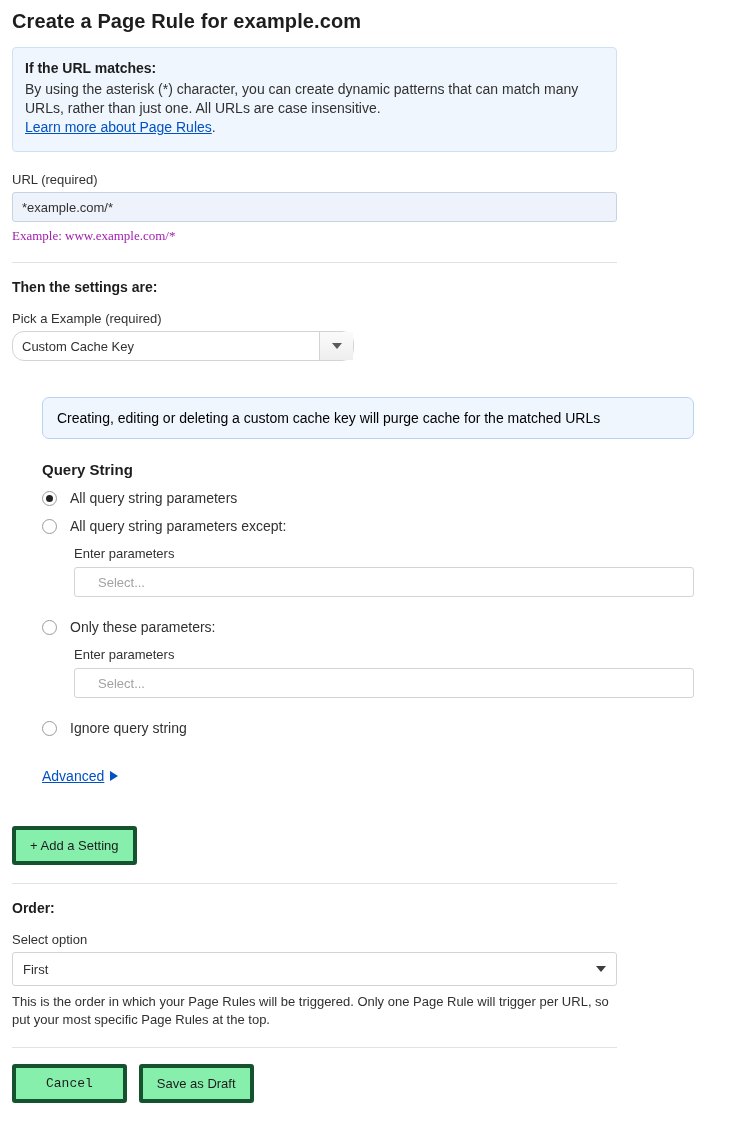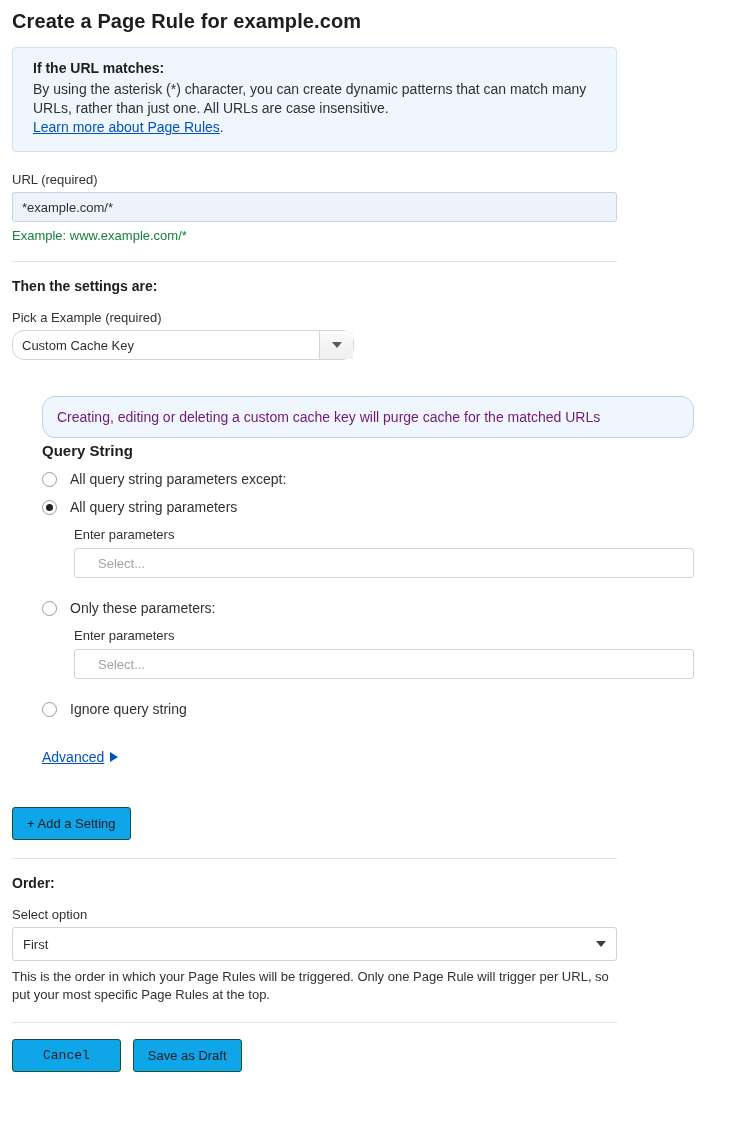--- a/index.html
+++ b/index.html
@@ -24,21 +24,21 @@
     font-weight: bold;
     color: #1d1d1d;
     margin: 10px 0 14px 0;
     letter-spacing: 0.1px;
   }
   
   .callout {
     background: #eff6fd;
     border: 1px solid #cfe2f5;
     border-radius: 4px;
-    padding: 12px 16px 14px 20px;
+    padding: 12px 16px 14px 12px;
     margin-bottom: 20px;
   }
   .callout-title {
     font-weight: bold;
     font-size: 14px;
     color: #1d1d1d;
     margin-bottom: 4px;
   }
   .callout-body {
     font-size: 14px;
@@ -62,22 +62,23 @@
     border-radius: 3px;
     background: #eef3fb;
     padding: 0 9px;
     font-size: 13px;
     color: #313131;
     font-family: "Liberation Sans", sans-serif;
     outline: none;
   }
   .hint {
     font-size: 13px;
-    color: #15803d;
+    color: #a21caf;
     margin-top: 6px;
+    font-family: Liberation Serif, serif;
   }
   .divider {
     border: 0;
     border-top: 1px solid #e2e2e2;
     margin: 18px 0 16px 0;
   }
   .section-title {
     font-size: 14px;
     font-weight: bold;
     color: #1d1d1d;
@@ -121,26 +122,26 @@
     border-top: 6px solid #5a5a5a;
   }
   
   .setting-body {
     padding-left: 30px;
     margin-top: 36px;
   }
   .purge-note {
     border: 1px solid #b9d3f2;
     background: #f0f6fd;
-    border-radius: 13px;
-    color: #701a75;
+    border-radius: 7px;
+    color: #000000;
     font-size: 14px;
     padding: 12px 14px;
     width: 652px;
-    margin-bottom: 4px;
+    margin-bottom: 22px;
   }
   .sub-title {
     font-size: 15px;
     font-weight: bold;
     color: #1d1d1d;
     margin-bottom: 12px;
   }
   .radio-row {
     display: flex;
     align-items: center;
@@ -205,22 +206,22 @@
     border-bottom: 5px solid transparent;
     border-left: 8px solid #0051c3;
   }
   .btn {
     font-family: "Liberation Sans", sans-serif;
     font-size: 13px;
     border-radius: 3px;
     cursor: pointer;
   }
   .btn-gray {
-    background: #0ea5e9;
-    border: 1px solid #14532d;
+    background: #86efac;
+    border: 4px solid #14532d;
     color: #1d1d1d;
     padding: 8px 14px;
     text-align: center;
   }
   .add-setting {
     margin-top: 42px;
     margin-bottom: 6px;
   }
   
   .select-full {
@@ -297,27 +298,27 @@
     </div>
   </div>
 
   <div class="setting-body">
 
     <div class="purge-note">Creating, editing or deleting a custom cache key will purge cache for the matched URLs</div>
 
     <div class="sub-title">Query String</div>
 
     <div class="radio-row">
+      <span class="radio checked"></span>
+      <span class="radio-label">All query string parameters</span>
+    </div>
+
+    <div class="radio-row">
       <span class="radio"></span>
       <span class="radio-label">All query string parameters except:</span>
-    </div>
-
-    <div class="radio-row">
-      <span class="radio checked"></span>
-      <span class="radio-label">All query string parameters</span>
     </div>
     <div class="sub-field">
       <div class="sub-field-label">Enter parameters</div>
       <input class="token-input" type="text" placeholder="Select..." style="">
     </div>
 
     <div class="radio-row">
       <span class="radio"></span>
       <span class="radio-label">Only these parameters:</span>
     </div>

